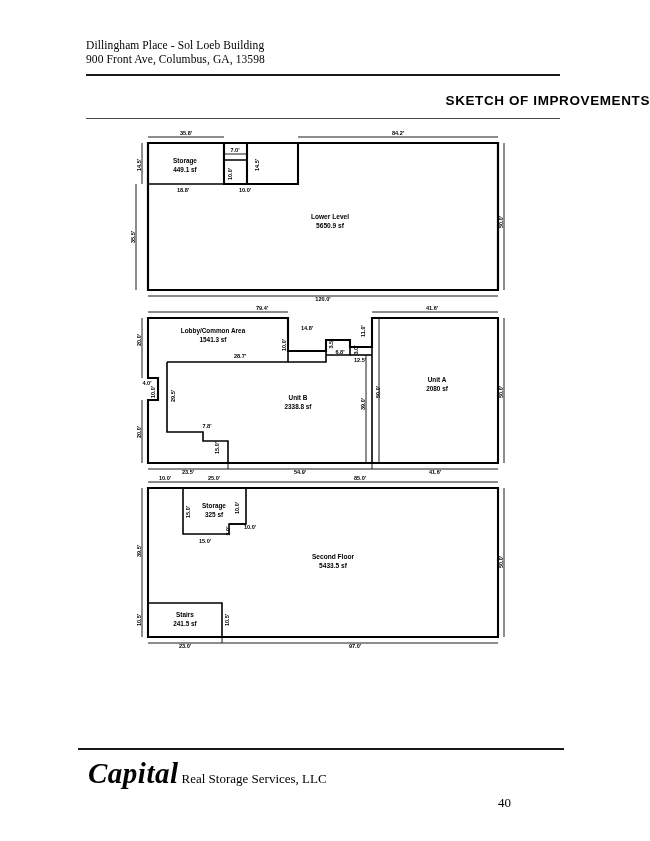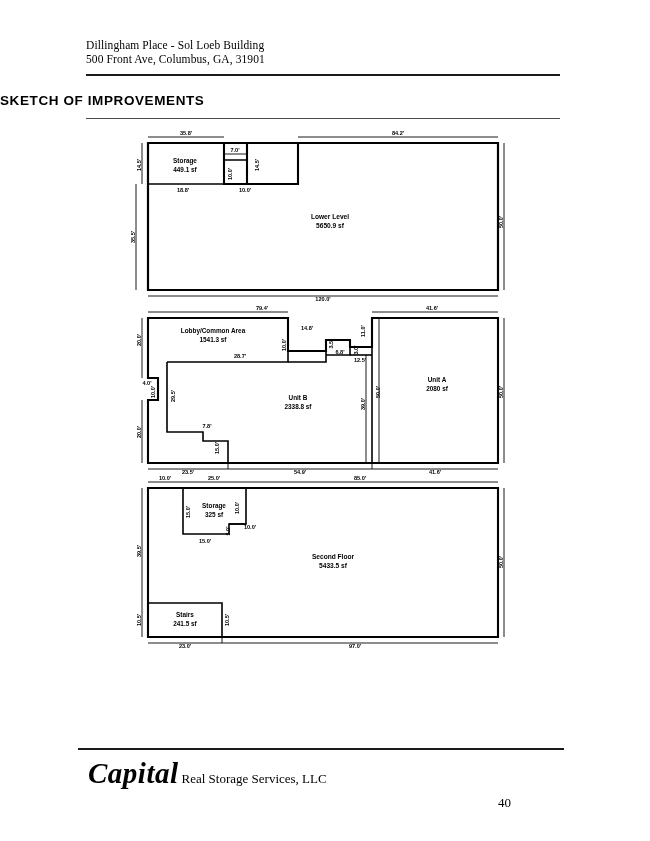--- a/index.html
+++ b/index.html
@@ -51,21 +51,21 @@
     height: 2px;
     background: #1a1a1a;
   }
 
   
   .sheet-title {
     position: absolute;
     left: 0;
     top: 93px;
     width: 650px;
-    text-align: left;
+    text-align: right;
     font-family: "Liberation Sans", sans-serif;
     font-weight: bold;
     font-size: 13.5px;
     letter-spacing: 0.6px;
   }
   .rule-title {
     position: absolute;
     left: 86px;
     top: 118px;
     width: 474px;
@@ -154,21 +154,21 @@
     font-size: 6.6px;
   }
 </style>
 </head>
 <body>
 
 <div class="page">
 
   <div class="doc-header">
     <div class="line1">Dillingham Place - Sol Loeb Building</div>
-    <div class="line2">500 Front Ave, Columbus, GA, 31901</div>
+    <div class="line2">900 Front Ave, Columbus, GA, 13598</div>
   </div>
   <div class="rule-top"></div>
 
   <div class="sheet-title">SKETCH OF IMPROVEMENTS</div>
   <div class="rule-title"></div>
 
   <div class="sketch-wrap">
     <svg class="sketch" viewBox="0 0 650 841" xmlns="http://www.w3.org/2000/svg">
 
       <g>

